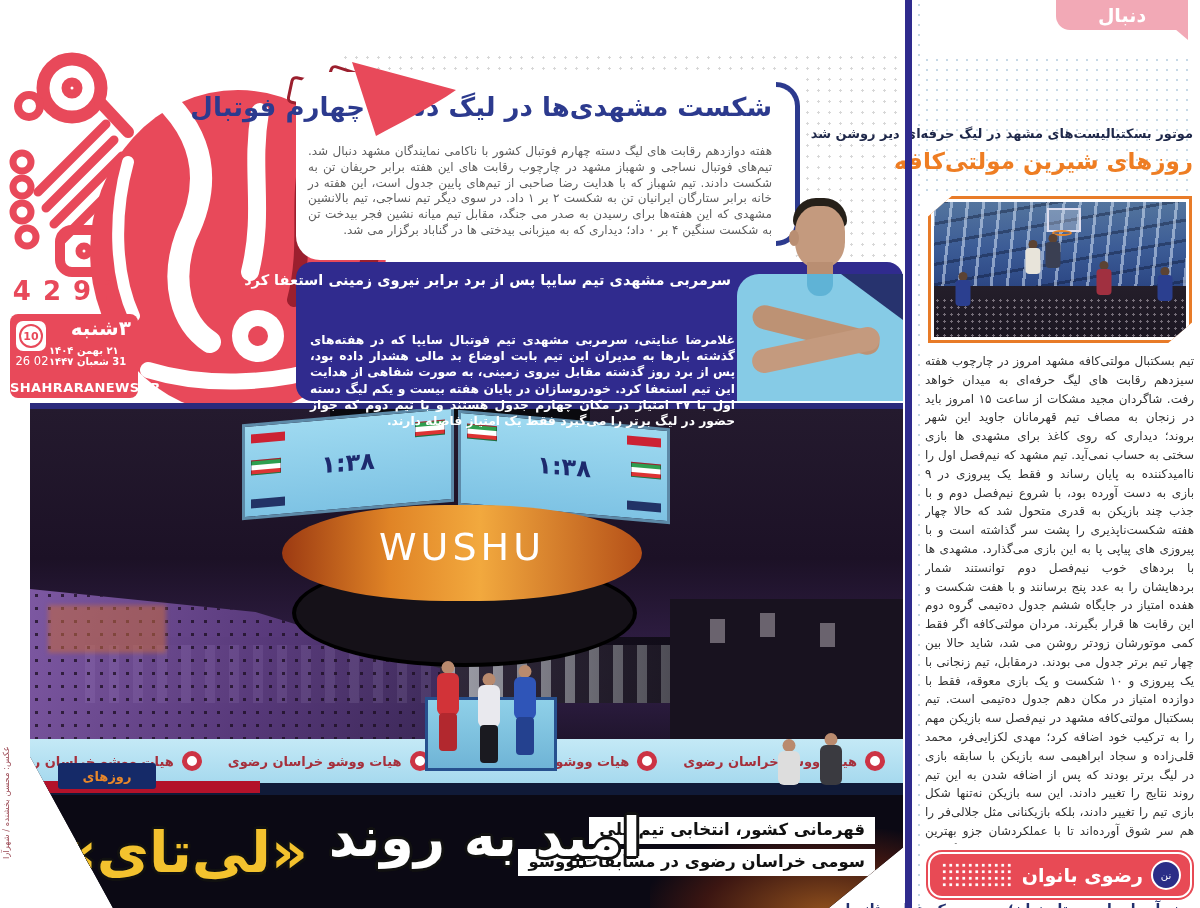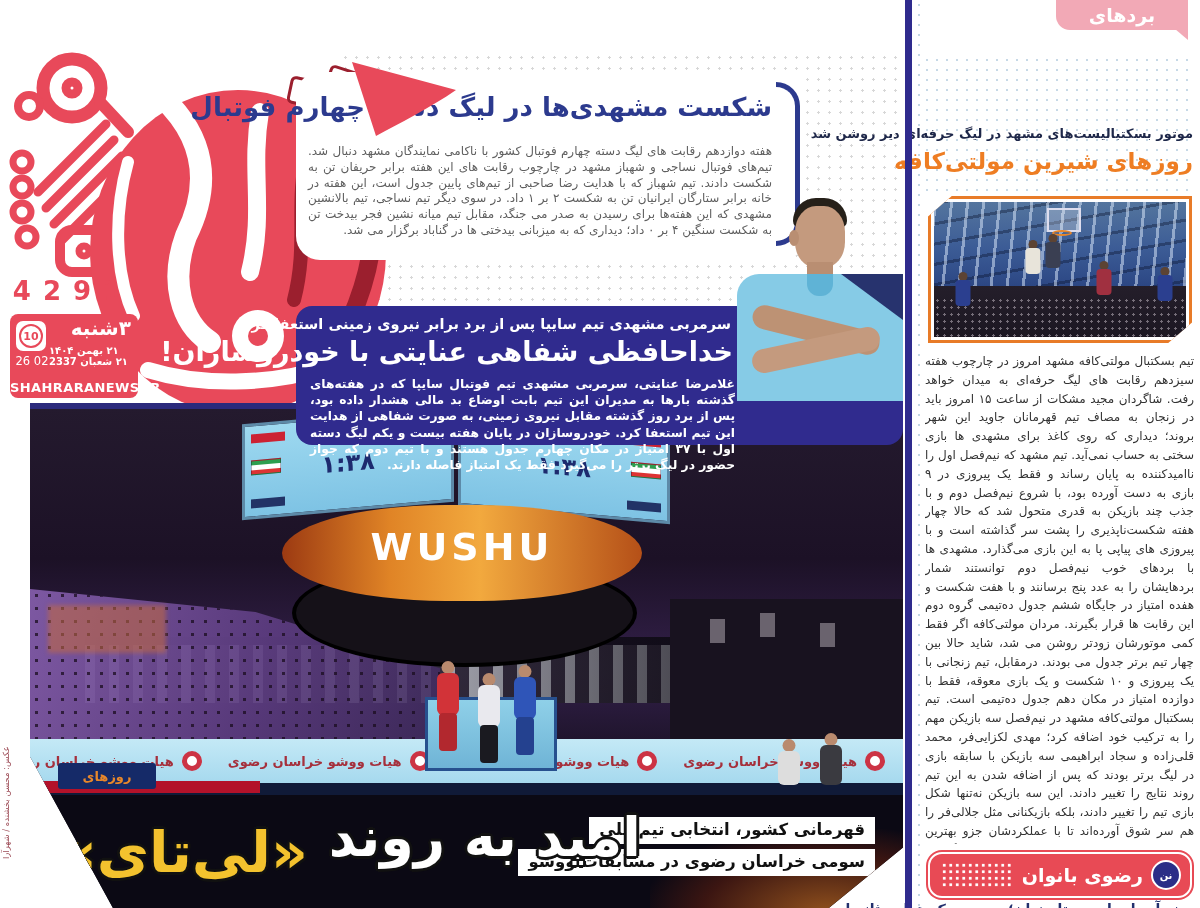--- a/index.html
+++ b/index.html
@@ -61,21 +61,21 @@
     color:#2c3a8e; font-size:26px; font-weight:800; white-space:nowrap;
   }
   .a1-body {
     position:absolute; right:34px; left:12px; top:72px;
     color:#5f5f5f; font-size:12px; line-height:15.8px; text-align:justify;
   }
 
   
   .article2-box {
     left:296px; top:262px; width:607px; height:139px; background:#302b8e;
-    border-radius:16px; z-index:2; color:#fff;margin-top:44px;
+    border-radius:16px; z-index:2; color:#fff;
   }
   .a2-kicker { position:absolute; right:172px; top:10px; font-size:14.5px; font-weight:700; white-space:nowrap; }
   .a2-headline { position:absolute; right:170px; top:30px; font-size:27px; font-weight:800; white-space:nowrap; }
   .a2-body {
     position:absolute; right:168px; left:14px; top:70px;
     font-size:12.3px; font-weight:600; line-height:16.2px; text-align:justify;
   }
 
   
   .coach { left:737px; top:198px; width:166px; height:203px; z-index:3; overflow:hidden; }
@@ -124,21 +124,21 @@
   .flag { position:absolute; width:30px; height:15px;
     background:linear-gradient(180deg,#2e9e4f 33%, #fff 33% 66%, #d33 66%); border:1px solid rgba(0,0,40,.3); }
   .chip-red { position:absolute; width:34px; height:9px; background:#c23; }
   .chip-blue { position:absolute; width:34px; height:9px; background:#236; }
   .mp-ring {
     position:absolute; left:252px; top:96px; width:360px; height:96px; z-index:5;
     border-radius:50% / 55%;
     background:linear-gradient(90deg,#9c3a12,#e08426 30%, #f2a93e 55%, #b55018);
     display:flex; align-items:flex-start; justify-content:center;
   }
-  .mp-ring span { margin-top:20px; color:#fff; font-size:38px; font-weight:700; letter-spacing:4px; }
+  .mp-ring span { margin-top:20px; color:#fff; font-size:38px; font-weight:400; letter-spacing:4px; }
   .mp-truss-ellipse { position:absolute; left:262px; top:150px; width:345px; height:108px; z-index:3;
     border-radius:50%; background:#151118; border:4px solid #000; }
 
   .mp-adstrip { position:absolute; left:0; top:330px; width:873px; height:44px; z-index:6;
     background:linear-gradient(180deg,#c4e9f6,#a6d9ee);
     display:flex; align-items:center; gap:26px; padding:0 18px; overflow:hidden; }
   .ad-item { display:flex; align-items:center; gap:8px; white-space:nowrap; }
   .ad-logo { width:20px; height:20px; background:#fff; border:5px solid #cc3344; border-radius:50%; flex:none; }
   .ad-text { color:#a5303c; font-size:13px; font-weight:800; }
 
@@ -205,21 +205,21 @@
   .bb-fig .h { position:absolute; left:50%; transform:translateX(-50%); top:0; width:9px; height:9px; background:#5c4333; border-radius:50%; }
   .bb-fig .t { position:absolute; left:50%; transform:translateX(-50%); top:8px; width:15px; height:26px; border-radius:4px; }
 
   .rc-body { left:925px; top:352px; width:269px; height:492px; z-index:1;
     color:#333; font-size:12px; line-height:18.8px; text-align:justify; overflow:hidden; }
 
   .women-banner { left:928px; top:852px; width:264px; height:46px; z-index:2;
     background:#e84a55; border:2.5px solid #fff; box-shadow:0 0 0 2px #e84a55; border-radius:14px;
     display:flex; align-items:center; padding:0 9px; direction:rtl; }
   .wb-circle { width:30px; height:30px; background:#2b2e87; border:2px solid #fff; border-radius:50%; flex:none;
-    display:flex; align-items:center; justify-content:center; color:#fff; font-size:10px; font-weight:700; }
+    display:flex; align-items:center; justify-content:center; color:#fff; font-size:10px; font-weight:400; }
   .wb-label { color:#fff; font-size:19px; font-weight:800; margin:0 8px; white-space:nowrap; }
   .wb-dots { flex:1; height:26px; margin-left:2px;
     background-image:radial-gradient(#fff 1.3px, transparent 1.5px); background-size:6.5px 6.5px; }
   .rc-teaser { left:925px; top:901px; width:268px; z-index:2; text-align:right;
     color:#23306e; font-size:14px; font-weight:800; white-space:nowrap; }
 </style>
 </head>
 <body>
 
 <div class="page">
@@ -269,34 +269,33 @@
   <div class="abs issue-number">4291</div>
 
   <div class="abs date-badge">
     <div class="db-weekday">۳شنبه</div>
     <div class="db-sq">
       <div class="db-circ">10</div>
     </div>
     <div class="db-greg">26 02</div>
     <div class="db-dates">
       <div>۲۱ بهمن ۱۴۰۴</div>
-      <div>۲۱ شعبان 2337</div>
+      <div>31 شعبان ۱۴۴۷</div>
     </div>
     <div class="db-site">SHAHRARANEWS.IR</div>
   </div>
 
   <div class="abs article1-card">
     <div class="a1-bracket"></div>
     <div class="a1-headline">شکست مشهدی‌ها در لیگ دسته چهارم فوتبال</div>
     <div class="a1-body">هفته دوازدهم رقابت های لیگ دسته چهارم فوتبال کشور با ناکامی نمایندگان مشهد دنبال شد. تیم‌های فوتبال نساجی و شهباز مشهد در چارچوب رقابت های این هفته برابر حریفان تن به شکست دادند. تیم شهباز که با هدایت رضا صاحبی از تیم‌های پایین جدول است، این هفته در خانه برابر ستارگان ایرانیان تن به شکست ۲ بر ۱ داد. در سوی دیگر تیم نساجی، تیم بالانشین مشهدی که این هفته‌ها برای رسیدن به صدر می جنگد، مقابل تیم میانه نشین فجر بیدخت تن به شکست سنگین ۴ بر ۰ داد؛ دیداری که به میزبانی بیدختی ها در گناباد برگزار می شد.</div>
   </div>
 
   <div class="abs article2-box">
     <div class="a2-kicker">سرمربی مشهدی تیم سایپا پس از برد برابر نیروی زمینی استعفا کرد</div>
-    <div class="a2-headline">خداحافظی شفاهی عنایتی با خودروسازان!</div>
     <div class="a2-body">غلامرضا عنایتی، سرمربی مشهدی تیم فوتبال سایپا که در هفته‌های گذشته بارها به مدیران این تیم بابت اوضاع بد مالی هشدار داده بود، پس از برد روز گذشته مقابل نیروی زمینی، به صورت شفاهی از هدایت این تیم استعفا کرد. خودروسازان در پایان هفته بیست و یکم لیگ دسته اول با ۳۷ امتیاز در مکان چهارم جدول هستند و با تیم دوم که جواز حضور در لیگ برتر را می‌گیرد فقط یک امتیاز فاصله دارند.</div>
   </div>
 
   <div class="abs coach">
     <div class="coach-hair"></div>
     <div class="coach-head"></div>
     <div class="coach-ear"></div>
     <div class="coach-neck"></div>
     <div class="coach-shirt">
       <div class="coach-shoulder"></div>
@@ -395,21 +394,21 @@
       <span class="hl-white">امید به روند</span>
       <span class="hl-yellow">«لی‌تای»</span>
     </div>
   </div>
 
   <div class="abs photo-credit">عکس: محسن بخشنده / شهرآرا</div>
 
   <div class="abs divider"></div>
 
   <div class="abs pink-badge">
-    <span>بردهای</span>
+    <span>دنبال</span>
   </div>
 
   <div class="abs rc-kicker">موتور بسکتبالیست‌های مشهد در لیگ حرفه‌ای دیر روشن شد</div>
   <div class="abs rc-headline">روزهای شیرین مولتی‌کافه</div>
 
   <div class="abs bb-frame">
     <div class="bb-inner">
       <div class="bb-photo">
         <div class="bb-slats"></div>
         <div class="bb-board"></div>

